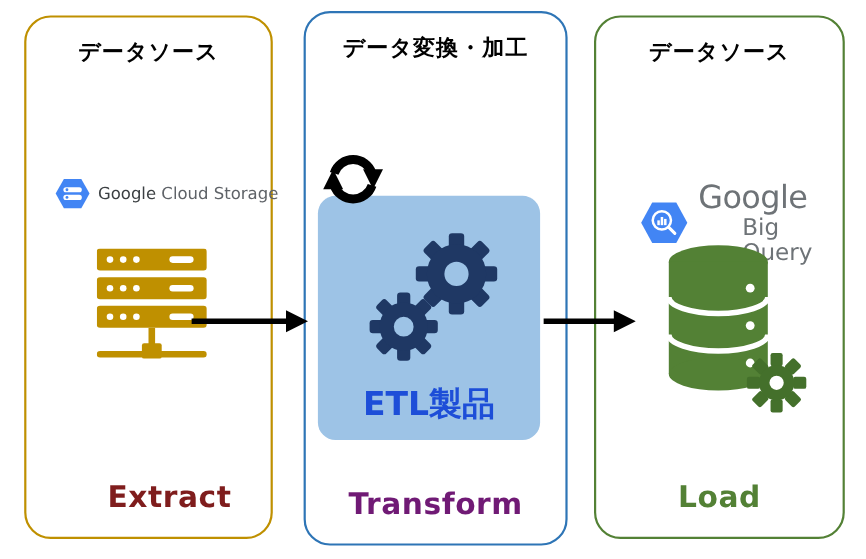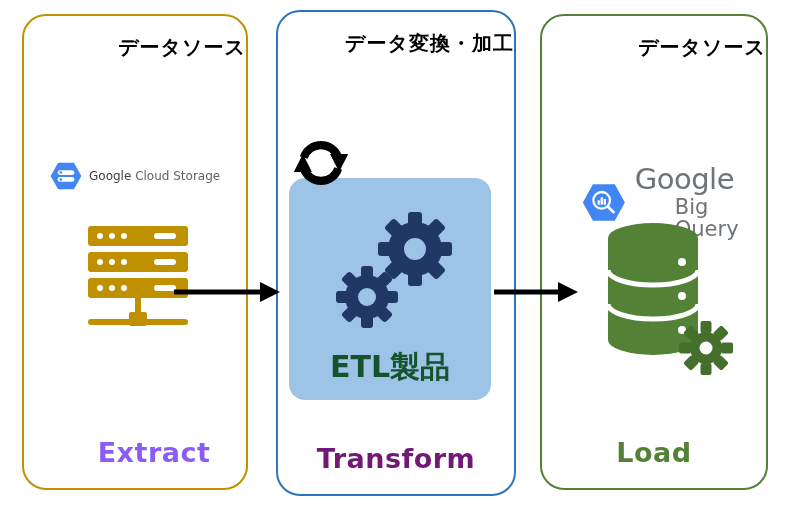--- a/index.html
+++ b/index.html
@@ -6,46 +6,46 @@
   .canvas{
     position:relative;width:787px;height:508px;background:#ffffff;
     font-family:"DejaVu Sans","Liberation Sans",sans-serif;overflow:hidden;
   }
   .panel{position:absolute;background:#ffffff;border-radius:24px;box-sizing:border-box;}
   #panel-extract{left:22px;top:14px;width:226px;height:476px;border:2px solid #BF9000;}
   #panel-transform{left:276px;top:10px;width:240px;height:486px;border:2px solid #2E75B6;}
   #panel-load{left:540px;top:14px;width:228px;height:476px;border:2px solid #538135;}
 
   .panel-title{
-    position:absolute;top:18px;left:0;right:0;margin:0;text-align:right;
+    position:absolute;top:18px;left:0;right:0;margin:0;text-align:center;
     font-size:20px;font-weight:bold;color:#000;letter-spacing:1px;
   }
   .footer-label{
     position:absolute;bottom:20px;left:0;right:0;text-align:center;
     font-size:27px;font-weight:bold;letter-spacing:0.5px;
   }
-  #panel-extract .footer-label{color:#8b5cf6;padding-left:38px;}
+  #panel-extract .footer-label{color:#7f1d1d;padding-left:38px;}
   #panel-transform .footer-label{color:#701a75;}
   #panel-load .footer-label{color:#538135;}
 
   
   .gcs-logo{position:absolute;top:146px;left:26px;display:flex;align-items:center;gap:7px;}
-  .gcs-logo .logo-text{font-size:12px;color:#5F6368;white-space:nowrap;}
+  .gcs-logo .logo-text{font-size:15px;color:#5F6368;white-space:nowrap;}
   .gcs-logo .logo-prefix{color:#3C4043;}
 
   .server-icon{position:absolute;left:64px;top:210px;}
 
   
   .etl-box{
     position:absolute;left:11px;top:166px;width:202px;height:222px;
     background:#9DC3E6;border-radius:16px;z-index:1;
   }
   .etl-box-label{
     position:absolute;bottom:12px;left:0;right:0;text-align:center;
-    font-size:30px;font-weight:bold;color:#14532d;
+    font-size:30px;font-weight:bold;color:#1d4ed8;
   }
   .gears-icon{position:absolute;left:26px;top:16px;}
   .sync-icon{position:absolute;left:14px;top:122px;z-index:2;}
 
   
   .bq-logo{position:absolute;top:148px;left:40px;display:flex;align-items:center;gap:9px;}
   .bq-text{display:flex;flex-direction:column;line-height:1.05;color:#6E7377;}
   .bq-line1{font-size:29px;letter-spacing:-0.5px;}
   .bq-line2{font-size:21px;margin-top:2px;margin-left:40px;}
   .db-icon{position:absolute;left:64px;top:206px;}

